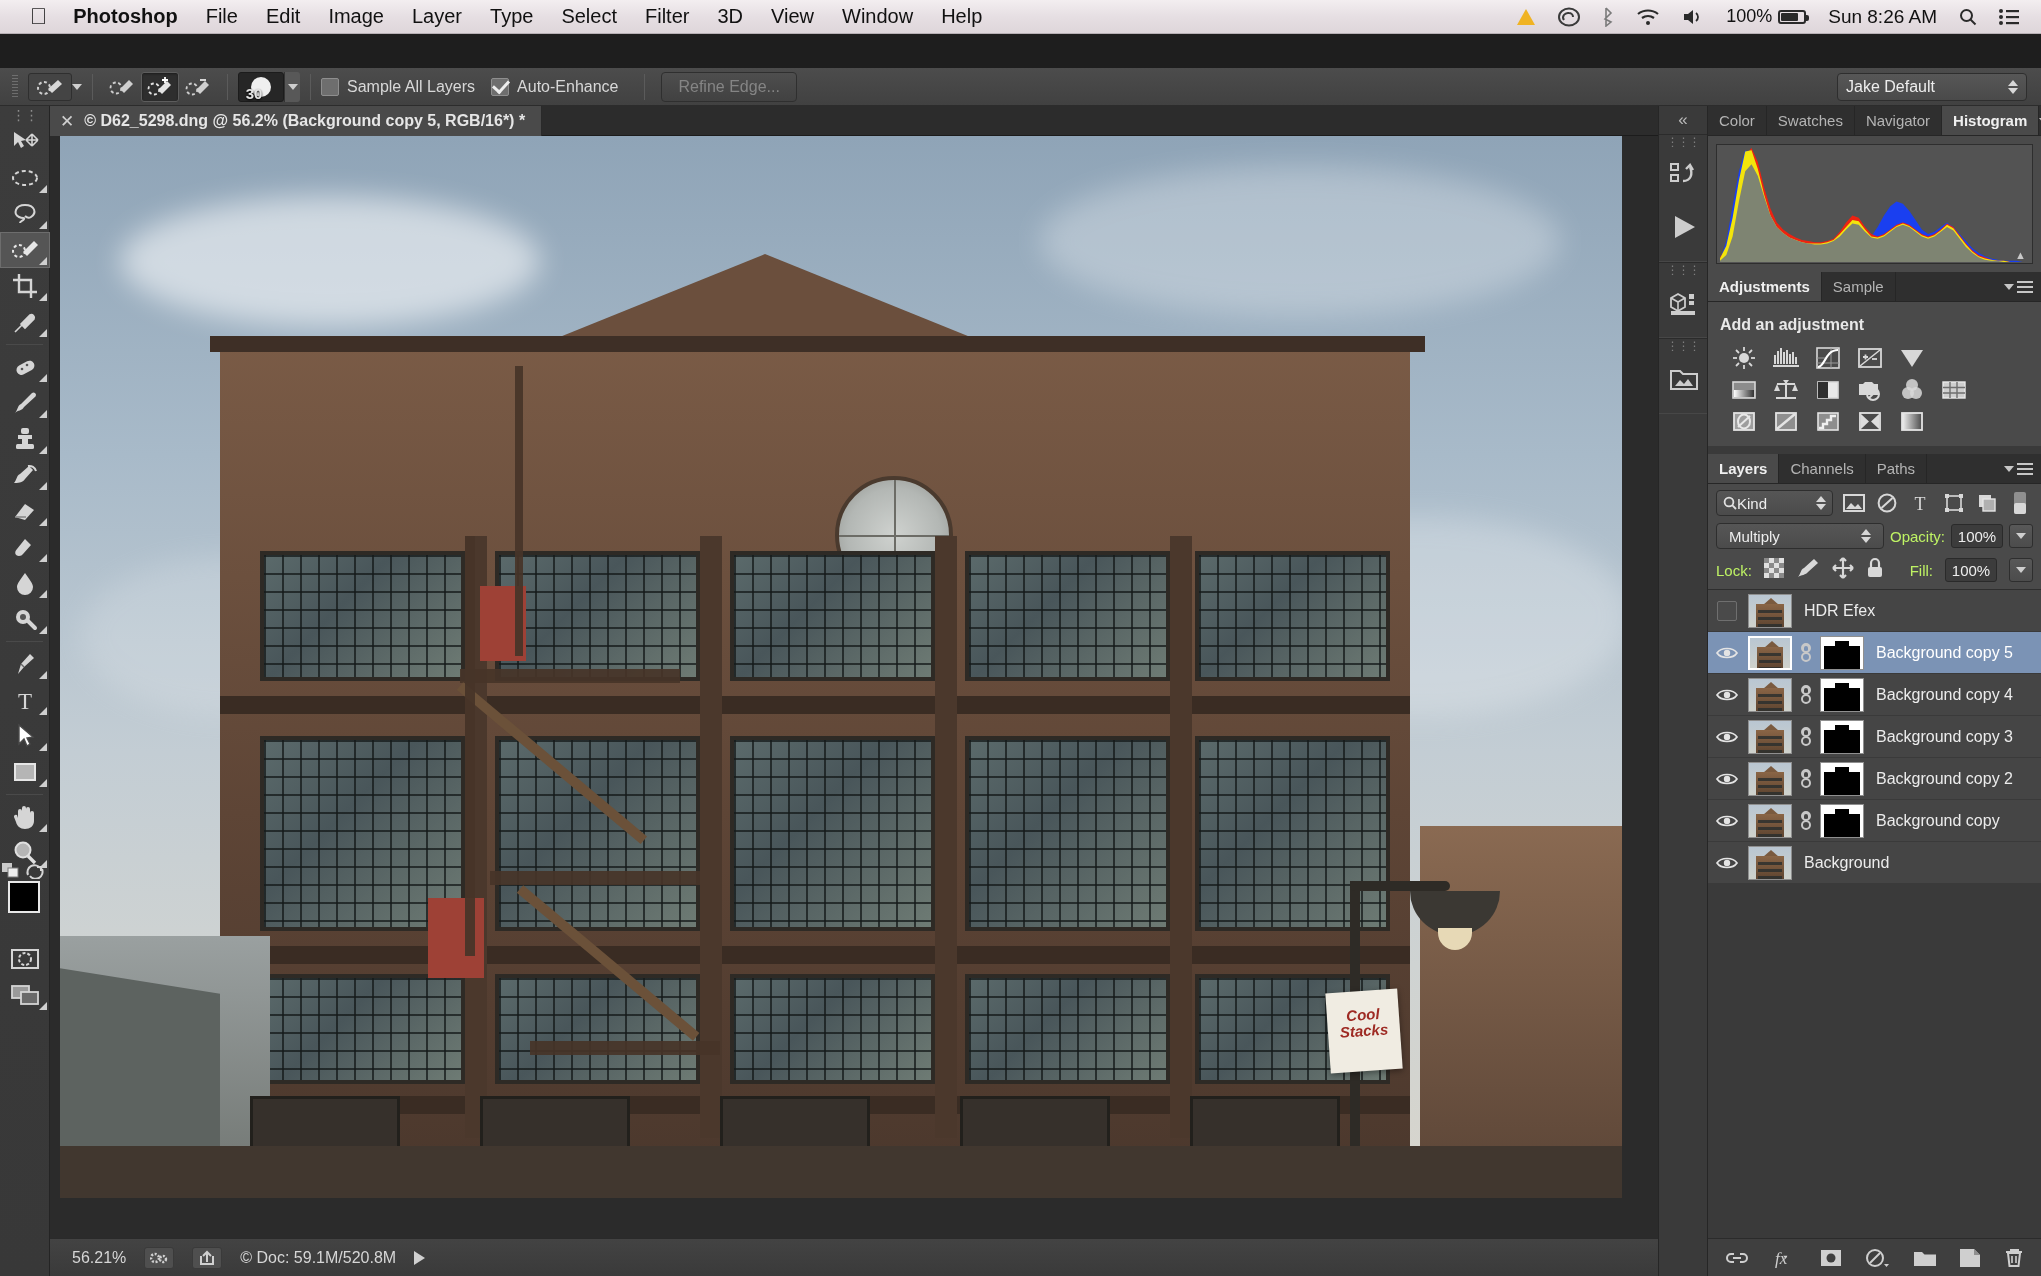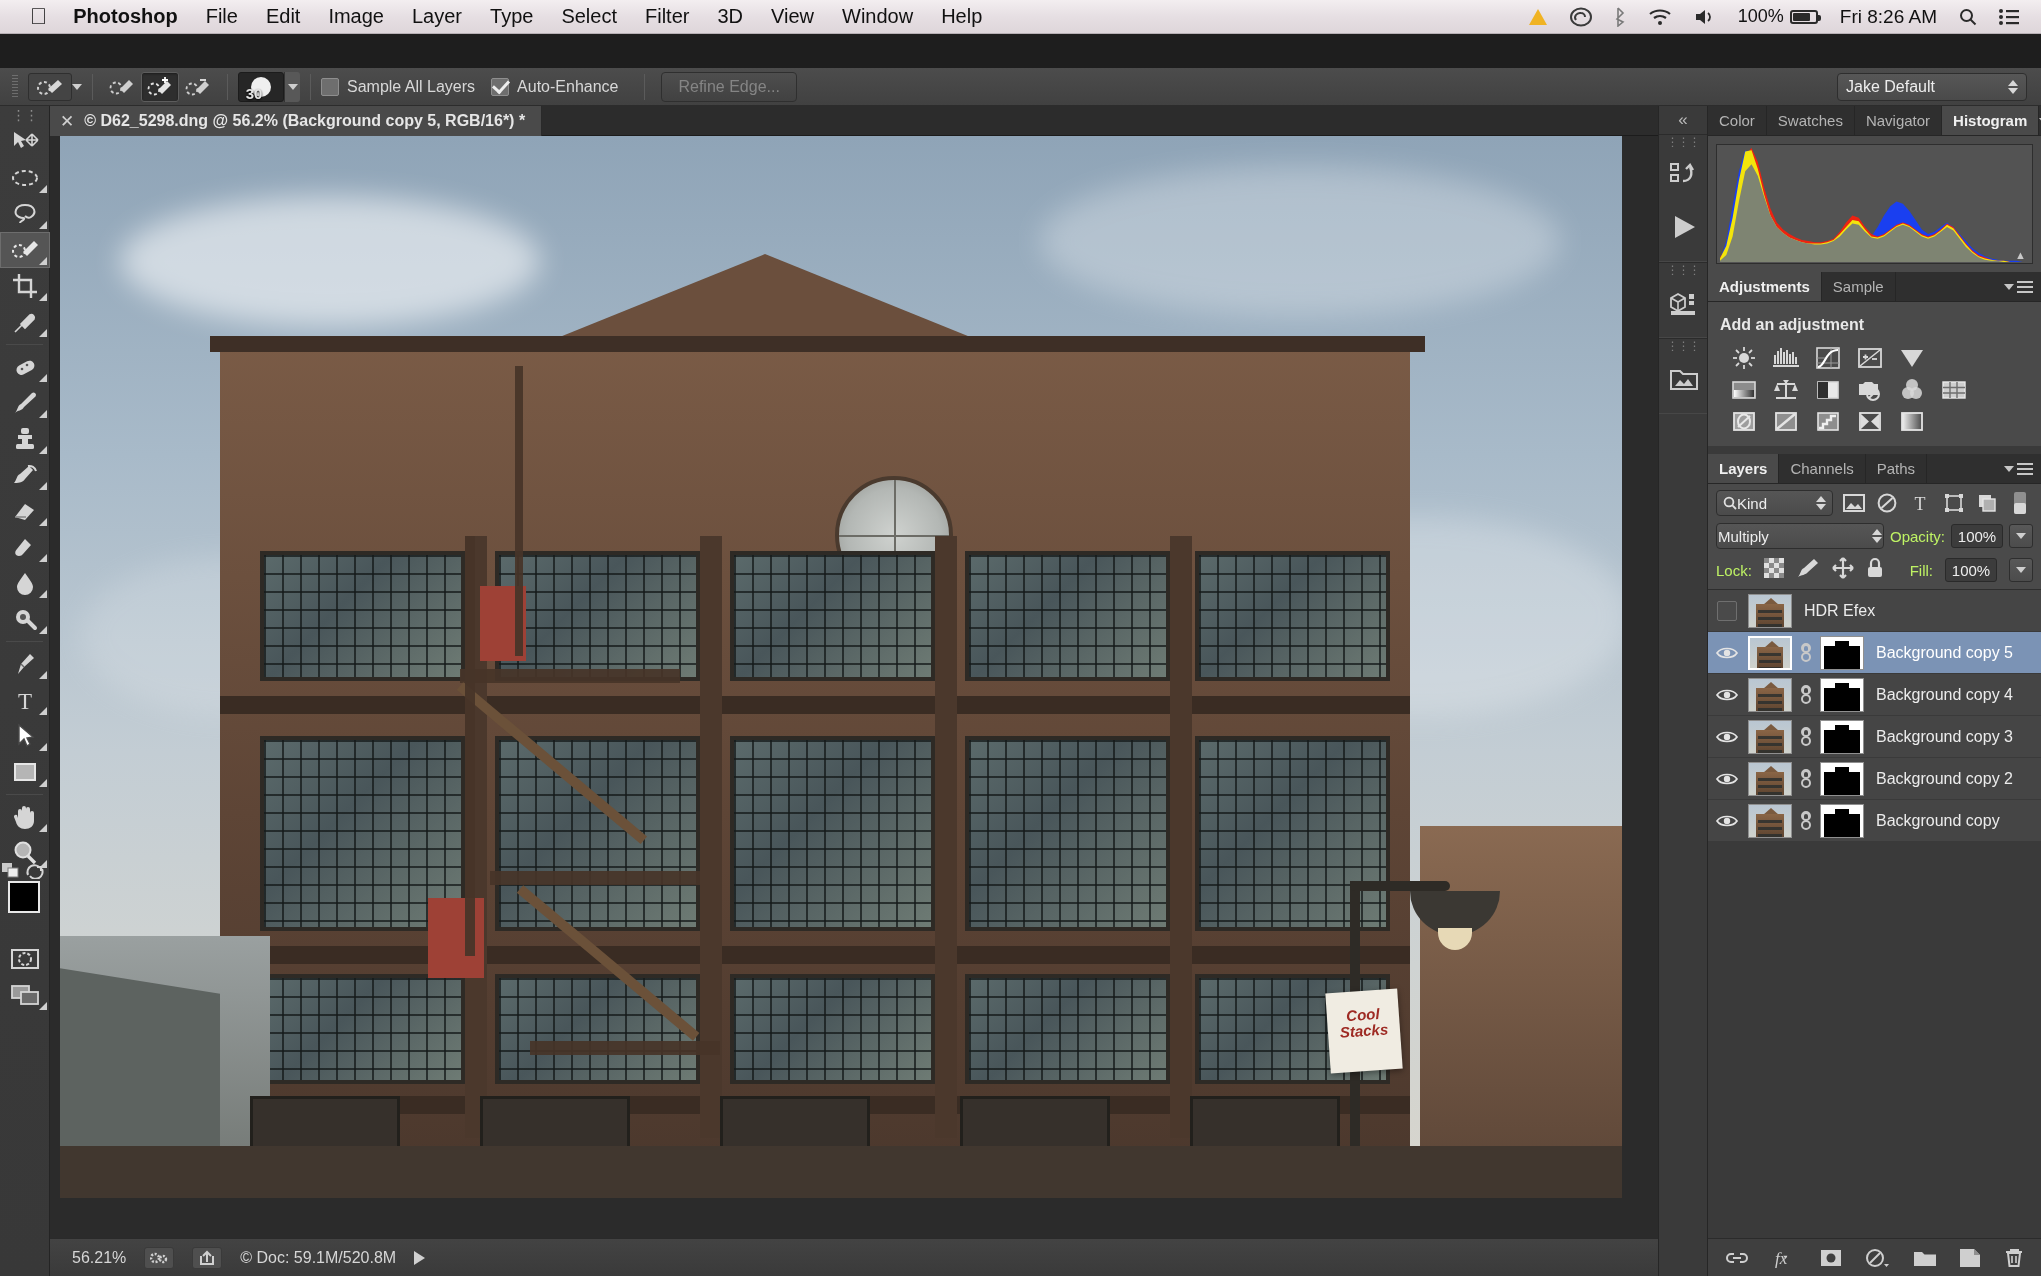--- a/index.html
+++ b/index.html
@@ -232,21 +232,21 @@
   .adj-row{display:flex; gap:10px; padding:3px 0 3px 12px;}
   .adj-ic{width:32px;height:26px;display:flex;align-items:center;justify-content:center;}
 
   .lay-ctrls{ background:#4a4a4a; padding:6px 8px; border-bottom:1px solid #2e2e2e;}
   .kind-row{display:flex;align-items:center;gap:8px;}
   .kind-sel{ width:120px;height:26px;background:linear-gradient(to bottom,#565656,#4b4b4b);
     border:1px solid #2e2e2e;border-radius:4px;display:flex;align-items:center;padding:0 6px;color:#ededed;font-size:15px;}
   .kind-ic{width:26px;height:24px;display:flex;align-items:center;justify-content:center;}
   .blend-row{display:flex;align-items:center;gap:6px;margin-top:7px;}
   .blend-sel{ flex:1; height:26px;background:linear-gradient(to bottom,#565656,#4b4b4b);
-    border:1px solid #2e2e2e;border-radius:4px;display:flex;align-items:center;padding:0 1px;color:#ededed;font-size:15px;}
+    border:1px solid #2e2e2e;border-radius:4px;display:flex;align-items:center;padding:0 12px;color:#ededed;font-size:15px;}
   .lbl{color:#bef264;font-size:15px;}
   .numfield{width:52px;height:24px;background:#3c3c3c;border:1px solid #2a2a2a;border-radius:3px;
     display:flex;align-items:center;justify-content:center;color:#ededed;font-size:15px;}
   .numbtn{width:24px;height:24px;background:linear-gradient(to bottom,#585858,#4c4c4c);border:1px solid #2e2e2e;
     border-radius:3px;display:flex;align-items:center;justify-content:center;}
   .lock-row{display:flex;align-items:center;gap:12px;margin-top:8px;}
 
   .layer-list{ background:#454545; }
   .layer-row{ display:flex; align-items:center; height:42px; border-bottom:1px solid #3a3a3a; padding-left:4px; gap:6px;}
   .layer-row.active{ background:#7b93b5; }
@@ -319,21 +319,21 @@
             <path d="M2 6 h4 L11 2 v14 L6 12 H2 Z" fill="#2a2a2a"></path>
             <path d="M14 5 a5 5 0 0 1 0 8" fill="none" stroke="#2a2a2a" stroke-width="1.8"></path>
           </svg>
       </span>
       <span class="mac-batt">
         <span>100%</span>
         <span class="batt-shell">
             <span class="batt-fill"></span>
           </span>
       </span>
-      <span class="mac-time">Fri 8:26 AM</span>
+      <span class="mac-time">Sun 8:26 AM</span>
       <span class="ico">
         <svg width="18" height="18" viewBox="0 0 18 18">
             <circle cx="7.5" cy="7.5" r="5.5" fill="none" stroke="#2a2a2a" stroke-width="2"></circle>
             <line x1="11.5" y1="11.5" x2="16.5" y2="16.5" stroke="#2a2a2a" stroke-width="2"></line>
           </svg>
       </span>
       <span class="ico">
         <svg width="20" height="16" viewBox="0 0 20 16">
           <circle cx="2" cy="2" r="2" fill="#2a2a2a"></circle>
             <rect x="7" y="1" width="13" height="2.2" fill="#2a2a2a"></rect>
@@ -1177,20 +1177,35 @@
               <circle cx="7" cy="15" r="4" fill="none" stroke="#c8c8c8" stroke-width="2"></circle>
               <line x1="7" y1="9" x2="7" y2="12" stroke="#c8c8c8" stroke-width="2"></line>
             </svg>
           </span>
           <span class="maskth">
             <span class="mk"></span>
             <span class="mk2"></span>
           </span>
           <span class="layer-name">Background copy</span>
         </div>
+        <div class="layer-row">
+          <span class="eye-cell">
+            <svg width="22" height="16" viewBox="0 0 22 16">
+              <path d="M1 8 C5 2 17 2 21 8 C17 14 5 14 1 8 Z" fill="none" stroke="#e4e4e4" stroke-width="1.7"></path>
+              <circle cx="11" cy="8" r="3.2" fill="#e4e4e4"></circle>
+            </svg>
+          </span>
+          <span class="thumb">
+            <span class="ti-sky"></span>
+            <span class="ti-g"></span>
+            <span class="ti-b"></span>
+            <span class="ti-w"></span>
+          </span>
+          <span class="layer-name">Background</span>
+        </div>
       </div>
 
     <div class="lay-bottom">
       <span class="lb-ic">
         <svg width="24" height="16" viewBox="0 0 24 16">
             <path d="M9 4 H6 a4 4 0 0 0 0 8 h3" fill="none" stroke="#cfcfcf" stroke-width="2"></path>
             <path d="M15 4 h3 a4 4 0 0 1 0 8 h-3" fill="none" stroke="#cfcfcf" stroke-width="2"></path>
             <line x1="8" y1="8" x2="16" y2="8" stroke="#cfcfcf" stroke-width="2"></line>
           </svg>
       </span>

